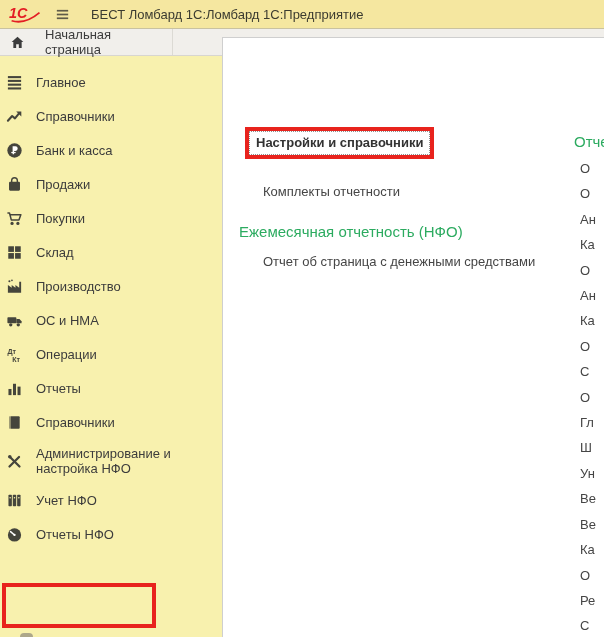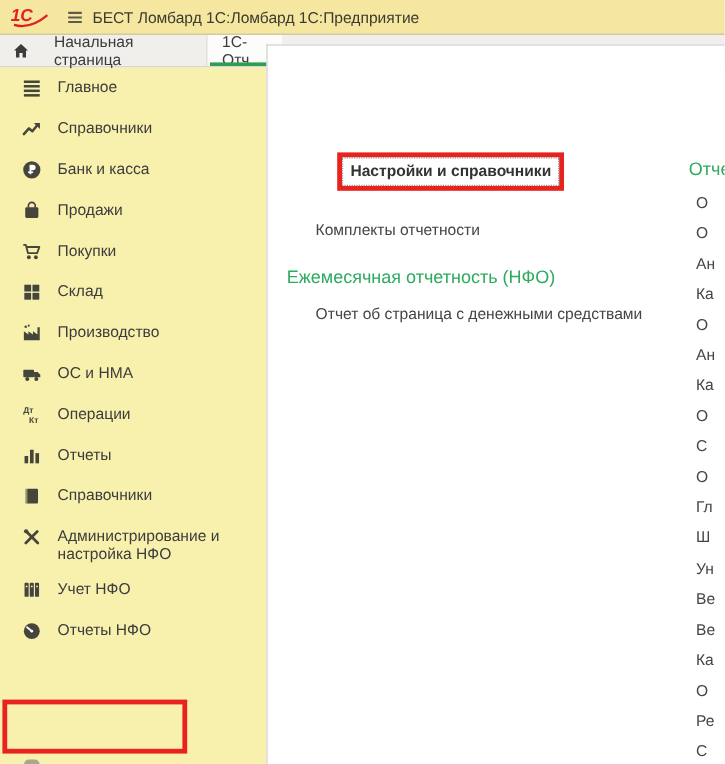--- a/index.html
+++ b/index.html
@@ -9,51 +9,51 @@
   }
   *{margin:0;padding:0;box-sizing:border-box;font-family:"Liberation Sans",sans-serif;}
   html,body{width:604px;height:637px;overflow:hidden;background:#fff;}
   body{position:relative;}
 
   
   .header{position:absolute;left:0;top:0;width:604px;height:29px;background:var(--header-bg);
     border-bottom:1px solid #c9c2a0;display:flex;align-items:center;z-index:2;}
   .logo{margin-left:8px;display:flex;align-items:center;}
   .hamburger{margin-left:10px;display:flex;align-items:center;cursor:pointer;}
-  .app-title{margin-left:6px;font-size:13px;color:#3b3b30;white-space:nowrap;}
+  .app-title{margin-left:20px;font-size:13px;color:#3b3b30;white-space:nowrap;}
 
   
   .tabbar{position:absolute;left:0;top:29px;width:604px;height:27px;background:var(--tabbar-bg);
     border-bottom:1px solid #d8d6d0;display:flex;z-index:1;}
   .tab{display:flex;align-items:center;height:100%;font-size:13px;color:var(--text-dark);
     padding:0 10px;cursor:pointer;position:relative;gap:12px;}
   .home-tab{width:173px;border-right:1px solid #dcdad4;}
   .home-tab .tab-icon{margin-right:8px;display:flex;}
   .active-tab{left:0;width:62px;background:#fcfcfb;padding-left:12px;}
   .active-tab::after{content:"";position:absolute;left:2px;right:2px;bottom:0;height:3px;background:var(--tab-green);}
 
   
   .sidebar{position:absolute;left:0;top:56px;width:222px;height:581px;background:var(--sidebar-bg);
     padding-top:9px;overflow:hidden;}
-  .nav-item{min-height:34px;display:flex;align-items:flex-start;padding-left:18px;cursor:pointer;}
+  .nav-item{min-height:34px;display:flex;align-items:center;padding-left:6px;cursor:pointer;}
   .nav-item.tall{min-height:44px;}
   .nav-icon{width:17px;height:17px;flex:0 0 17px;margin-right:13px;display:flex;align-items:center;}
   .nav-icon svg{width:17px;height:17px;}
   .nav-label{font-size:13px;color:var(--text-dark);line-height:15px;max-width:160px;}
   .nav-item.underlined .nav-label{}
   .sidebar-red-box{position:absolute;left:2px;top:527px;width:154px;height:45px;
     border:4px solid var(--annotation-red);}
   .partial-icon{position:absolute;left:20px;top:577px;width:13px;height:4px;background:#8d887a;
     border-radius:6px 6px 0 0;opacity:.7;}
 
   
   .panel{position:absolute;left:222px;top:37px;width:382px;height:600px;background:#fff;
     border-left:1px solid #cfcfcf;border-top:1px solid #cfcfcf;z-index:3;overflow:hidden;}
   .settings-annotation{position:absolute;left:22px;top:89px;border:4px solid var(--annotation-red);
-    background:#fff;margin-left:36px;}
+    background:#fff;}
   .settings-link{display:inline-block;border:1px dotted #8f8f8f;padding:3px 6px 4px;
     font-size:13px;font-weight:bold;color:#333;cursor:pointer;white-space:nowrap;}
   .plink{position:absolute;font-size:13px;color:var(--link-gray);cursor:pointer;white-space:nowrap;text-decoration:none;text-align:right;}
   .green-heading{position:absolute;font-size:15px;color:var(--accent-green);cursor:pointer;white-space:nowrap;}
   .right-col-head{left:351px;top:95px;}
   .right-col-list{position:absolute;left:351px;top:118px;white-space:nowrap;}
   .rc-item{line-height:25.4px;font-size:13px;color:var(--link-gray);padding-left:6px;cursor:pointer;}
 </style>
 </head>
 <body>
@@ -79,23 +79,20 @@
 
 <div class="tabbar">
   <div class="tab home-tab">
     <span class="tab-icon">
       <svg viewBox="0 0 18 18" width="15" height="15">
           <path d="M9 2 L16 8.5 H14 V15.5 H10.6 V11 H7.4 V15.5 H4 V8.5 H2 z" fill="#3c3c3c"></path>
         </svg>
     </span>
     <span>Начальная страница</span>
   </div>
-  <div class="tab active-tab">
-    <span>1С-Отч</span>
-  </div>
 </div>
 
 <div class="sidebar">
   <div class="nav-item">
       <span class="nav-icon">
         <svg viewBox="0 0 18 18">
           <g fill="#45453c">
             <rect x="2" y="2.2" width="14" height="2.2"></rect>
             <rect x="2" y="6.2" width="14" height="2.2"></rect>
             <rect x="2" y="10.2" width="14" height="2.2"></rect>

